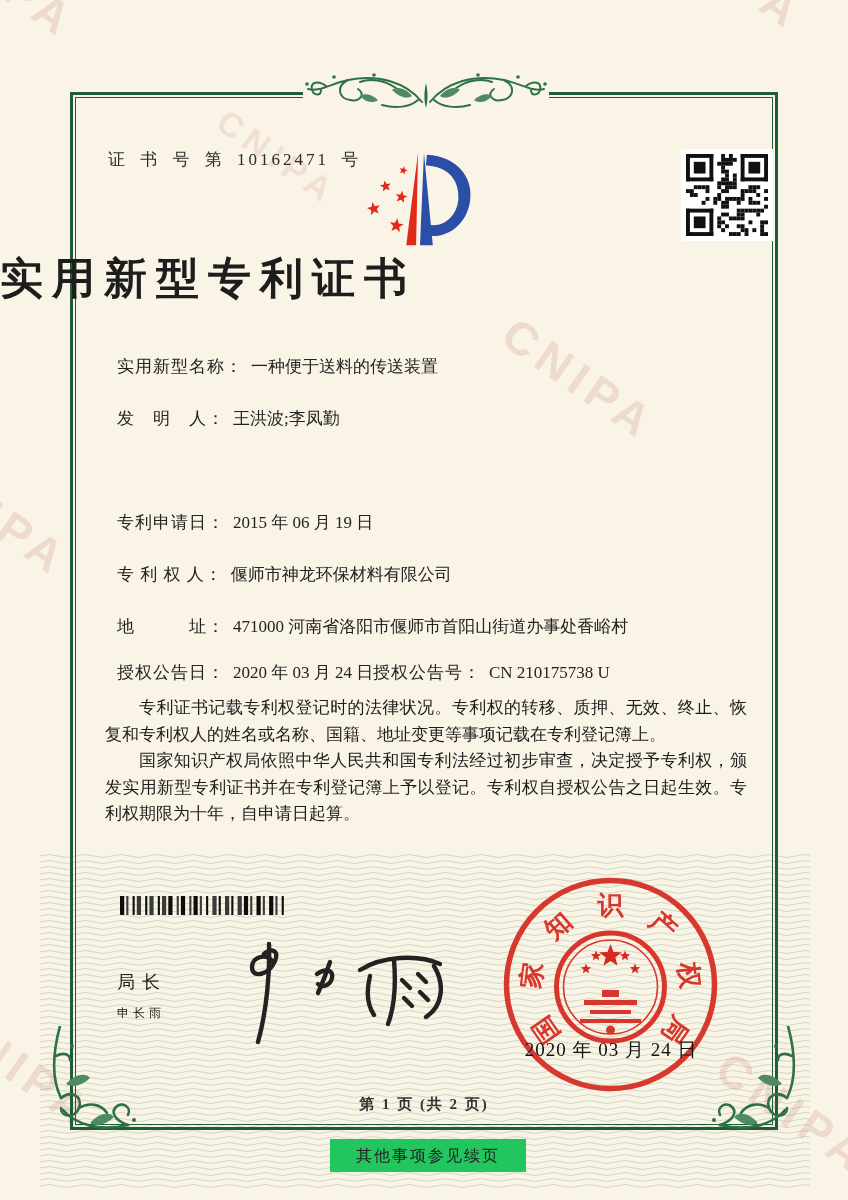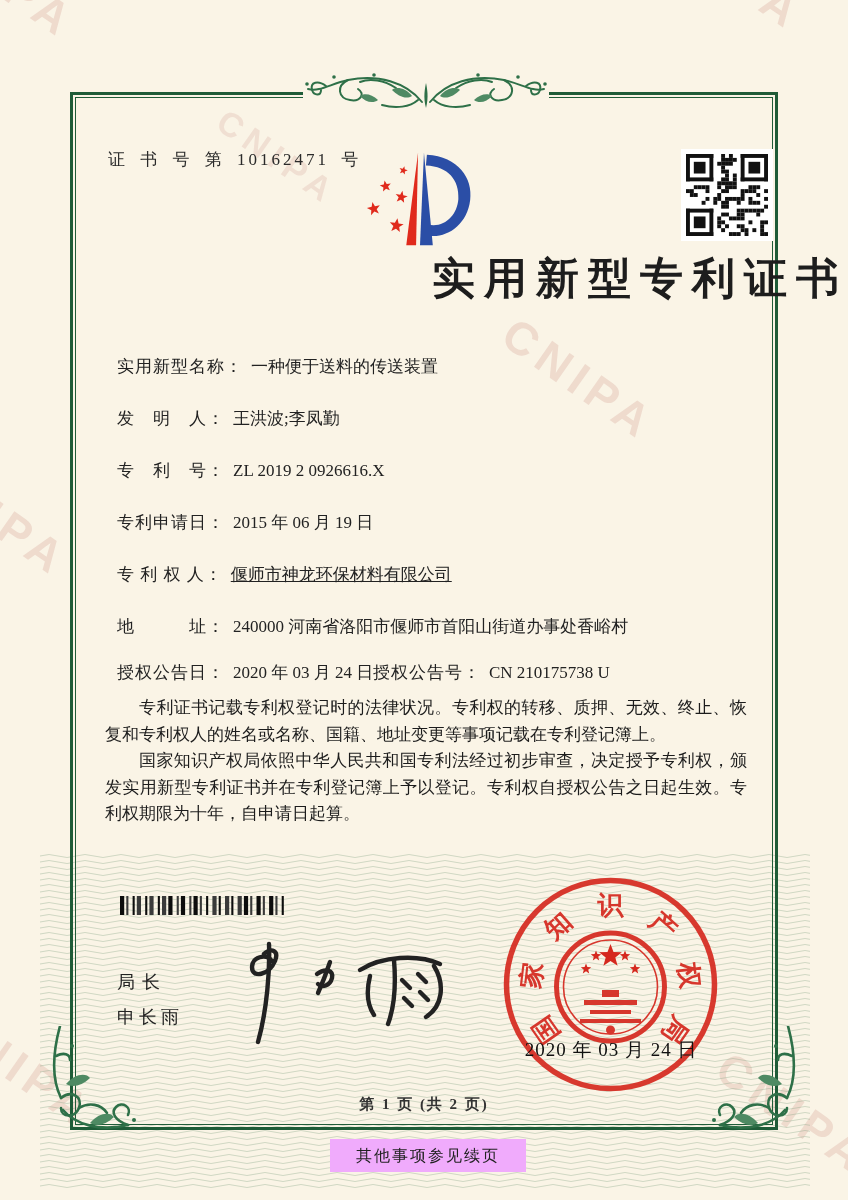--- a/index.html
+++ b/index.html
@@ -32,47 +32,47 @@
   .orn{position:absolute;z-index:3;}
   
   .cert-no{
     position:absolute;left:108px;top:148px;z-index:4;
     font-size:17px;letter-spacing:3px;word-spacing:5px;color:#2a2a2a;
   }
   #logo{position:absolute;left:362px;top:146px;z-index:4;}
   #qr{position:absolute;left:681px;top:149px;z-index:4;background:#fff;padding:5px;}
   .title{
     position:absolute;left:0;top:250px;width:848px;z-index:4;
-    text-align:right;font-size:43px;font-weight:bold;letter-spacing:9px;color:#1d1d1d;
+    text-align:left;font-size:43px;font-weight:bold;letter-spacing:9px;color:#1d1d1d;
   }
   .row{position:absolute;left:117px;z-index:4;font-size:17px;white-space:nowrap;color:#222;}
   .row .lab{display:inline-block;min-width:96px;letter-spacing:1px;}
   .row .val{margin-left:8px;}
   .row .pair2{position:absolute;left:256px;top:0;white-space:nowrap;}
   .bodytxt{
     position:absolute;left:105px;top:695px;width:642px;z-index:4;
     font-size:17px;line-height:26.5px;text-align:justify;color:#1c1c1c;
   }
   .bodytxt p{margin:0;text-indent:2em;}
   #barcode{position:absolute;left:120px;top:896px;z-index:4;}
   .signer-title{position:absolute;left:117px;top:970px;z-index:4;font-size:18px;letter-spacing:7px;}
-  .signer-name{position:absolute;left:117px;top:1005px;z-index:4;font-size:18px;letter-spacing:4px;}
+  .signer-name{position:absolute;left:117px;top:1005px;z-index:4;font-size:12px;letter-spacing:4px;}
   #sig{position:absolute;left:222px;top:940px;z-index:4;}
   #seal{position:absolute;left:498px;top:872px;z-index:5;}
   .seal-date{
     position:absolute;left:516px;top:1037px;width:190px;z-index:6;
     text-align:center;font-size:19px;letter-spacing:1px;color:#111;
   }
   .page-info{
     position:absolute;left:0;top:1095px;width:848px;z-index:4;
     text-align:center;font-size:15px;letter-spacing:2px;color:#333;font-weight:bold;
   }
   .cont-note{
     position:absolute;left:330px;top:1139px;width:196px;height:33px;z-index:4;
-    background:#f0abfc;text-align:center;line-height:33px;font-size:16px;
+    background:#22c55e;text-align:center;line-height:33px;font-size:16px;
     letter-spacing:2px;color:#222;
   }
 </style>
 </head>
 <body>
 
 <div class="page">
 
   <div class="wm" style="left:-88px;top:-50px;">CNIPA</div>
   <div class="wm" style="left:640px;top:-58px;">CNIPA</div>
@@ -279,31 +279,28 @@
     </svg>
 
   <div class="title">实用新型专利证书</div>
 
   <div class="row" style="top:355px;">
     <span class="lab">实用新型名称：</span><span class="val">一种便于送料的传送装置</span>
   </div>
   <div class="row" style="top:407px;">
     <span class="lab">发　明　人：</span><span class="val">王洪波;李凤勤</span>
   </div>
-  <div class="row" style="top:459px;">
-    <span class="lab">专　利　号：</span><span class="val">ZL 2019 2 0926616.X</span>
-  </div>
   <div class="row" style="top:511px;">
     <span class="lab">专利申请日：</span><span class="val">2015 年 06 月 19 日</span>
   </div>
-  <div class="row" style="top:563px;text-decoration:underline;">
+  <div class="row" style="top:563px;">
     <span class="lab">专 利 权 人：</span><span class="val">偃师市神龙环保材料有限公司</span>
   </div>
   <div class="row" style="top:615px;">
-    <span class="lab">地　　　址：</span><span class="val">240000 河南省洛阳市偃师市首阳山街道办事处香峪村</span>
+    <span class="lab">地　　　址：</span><span class="val">471000 河南省洛阳市偃师市首阳山街道办事处香峪村</span>
   </div>
   <div class="row" style="top:661px;">
     <span class="lab">授权公告日：</span><span class="val">2020 年 03 月 24 日</span>
     <span class="pair2">
       <span class="lab">授权公告号：</span><span class="val">CN 210175738 U</span>
     </span>
   </div>
 
   <div class="bodytxt">
     <p>专利证书记载专利权登记时的法律状况。专利权的转移、质押、无效、终止、恢复和专利权人的姓名或名称、国籍、地址变更等事项记载在专利登记簿上。</p>

